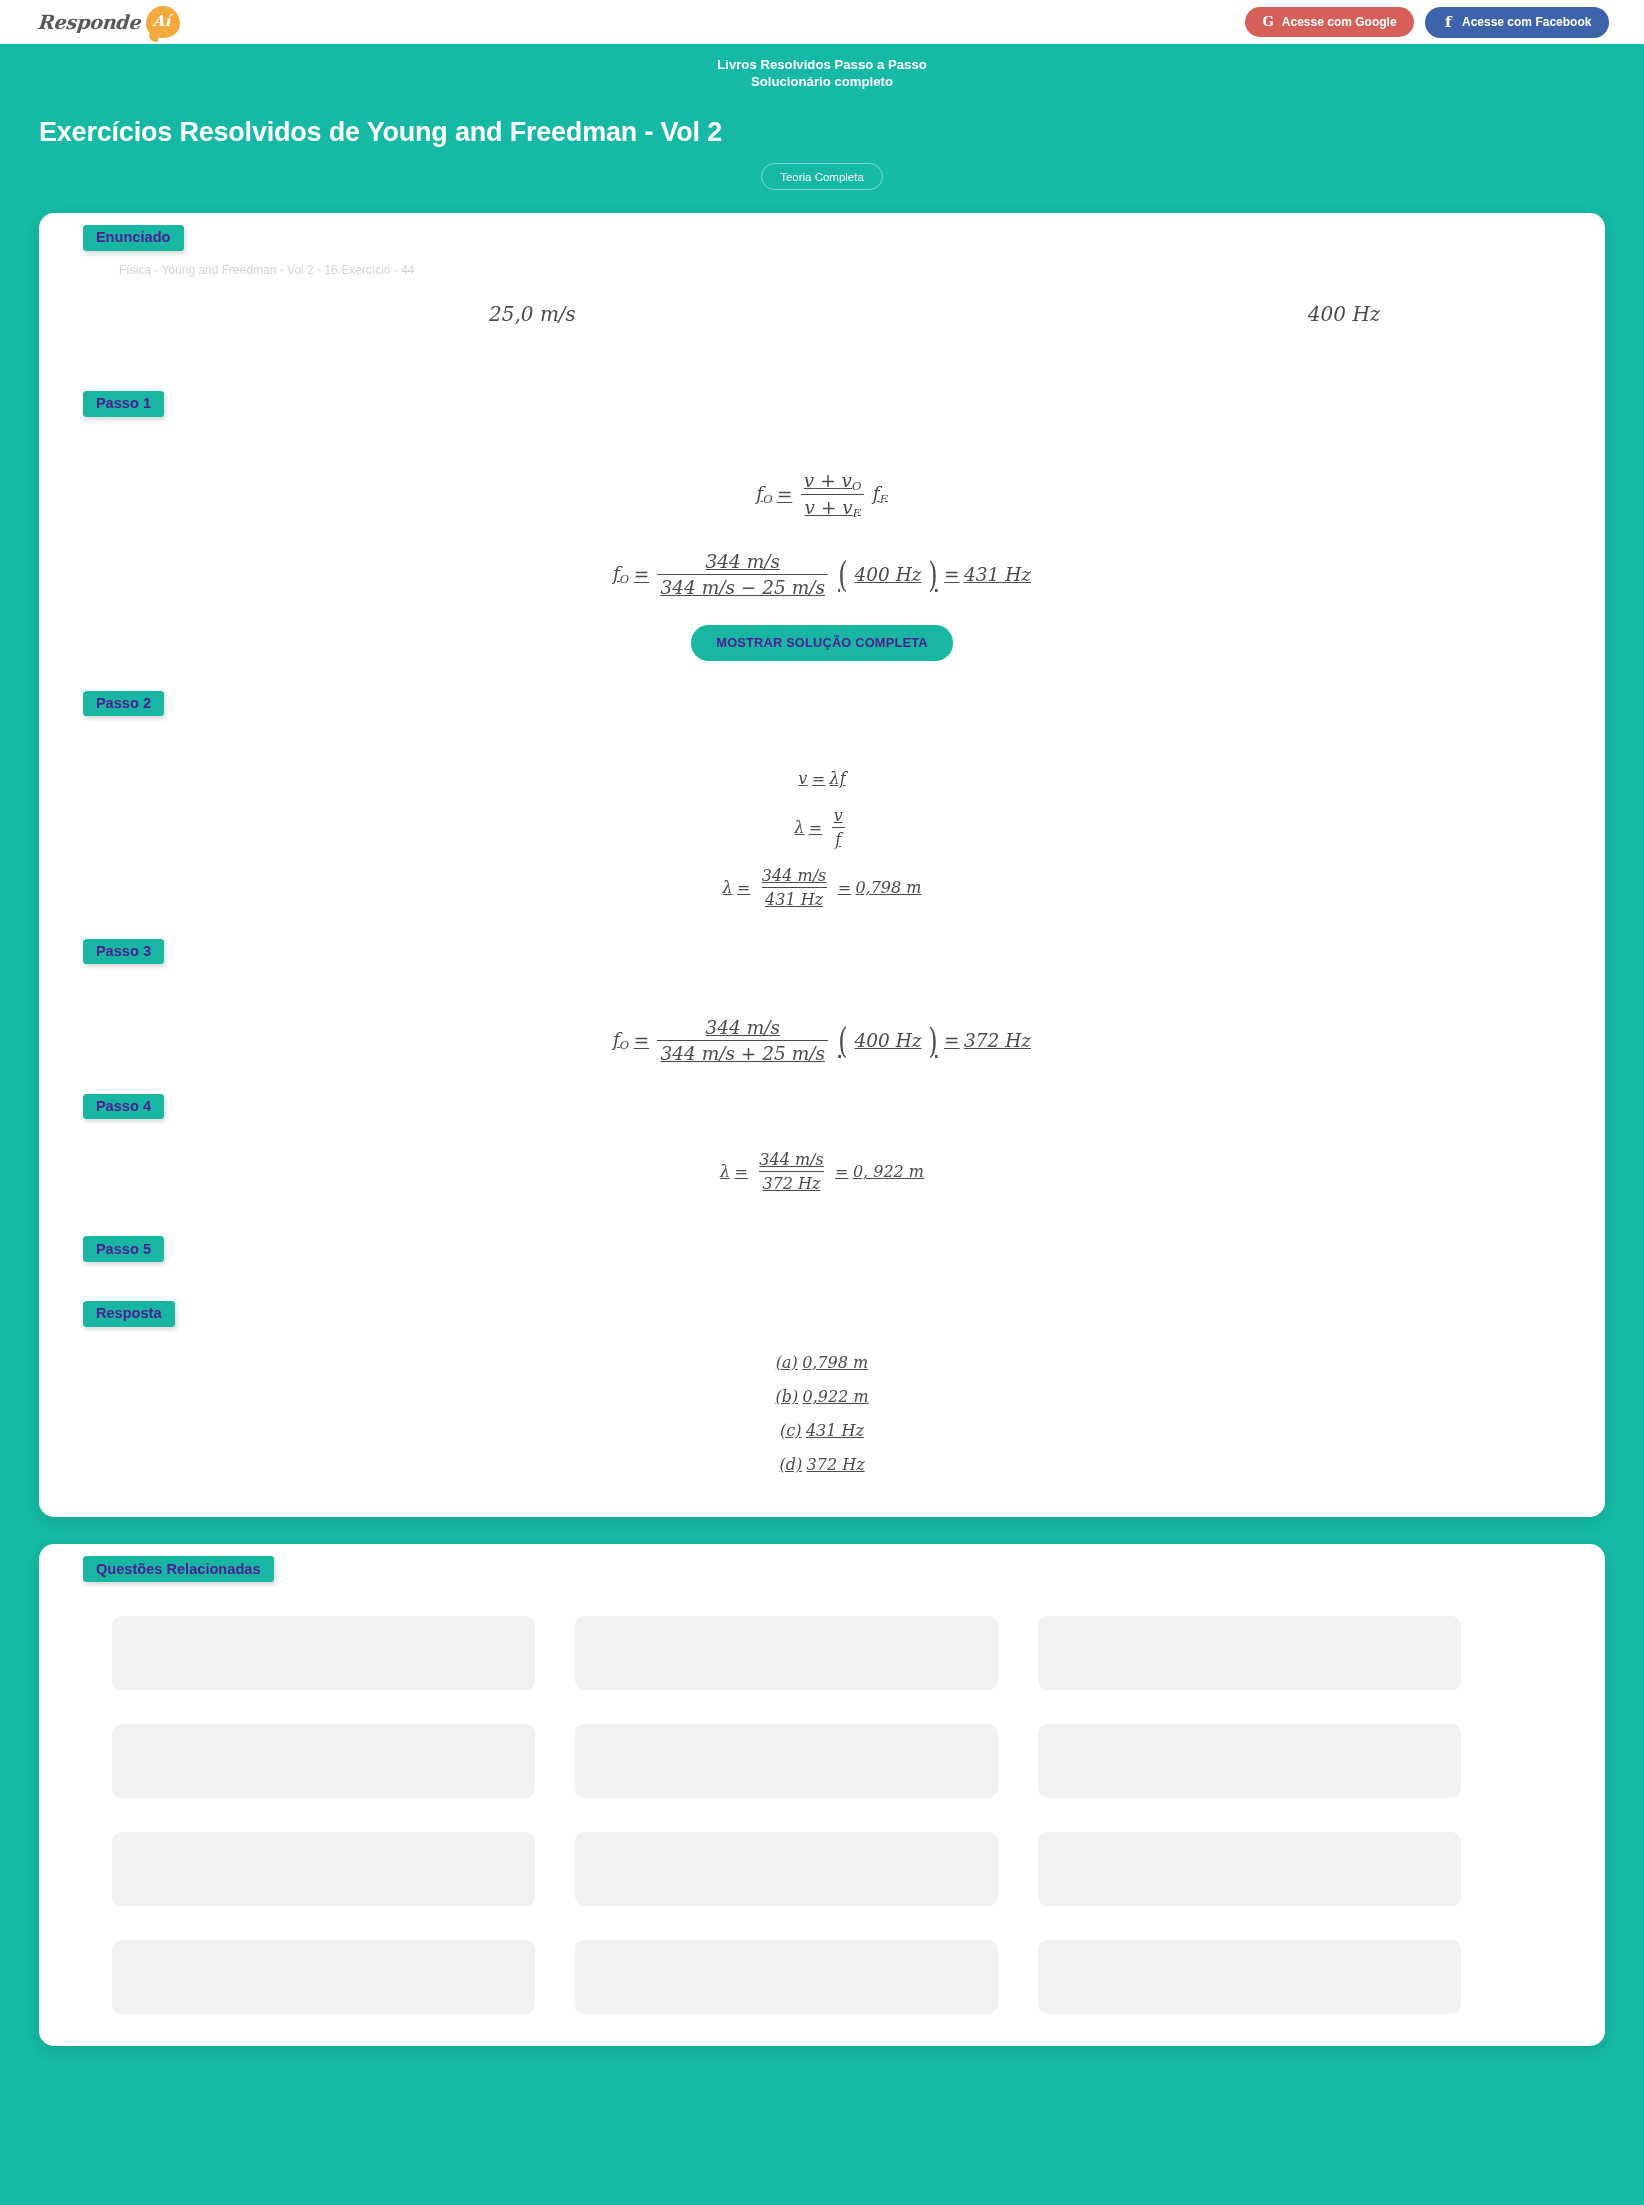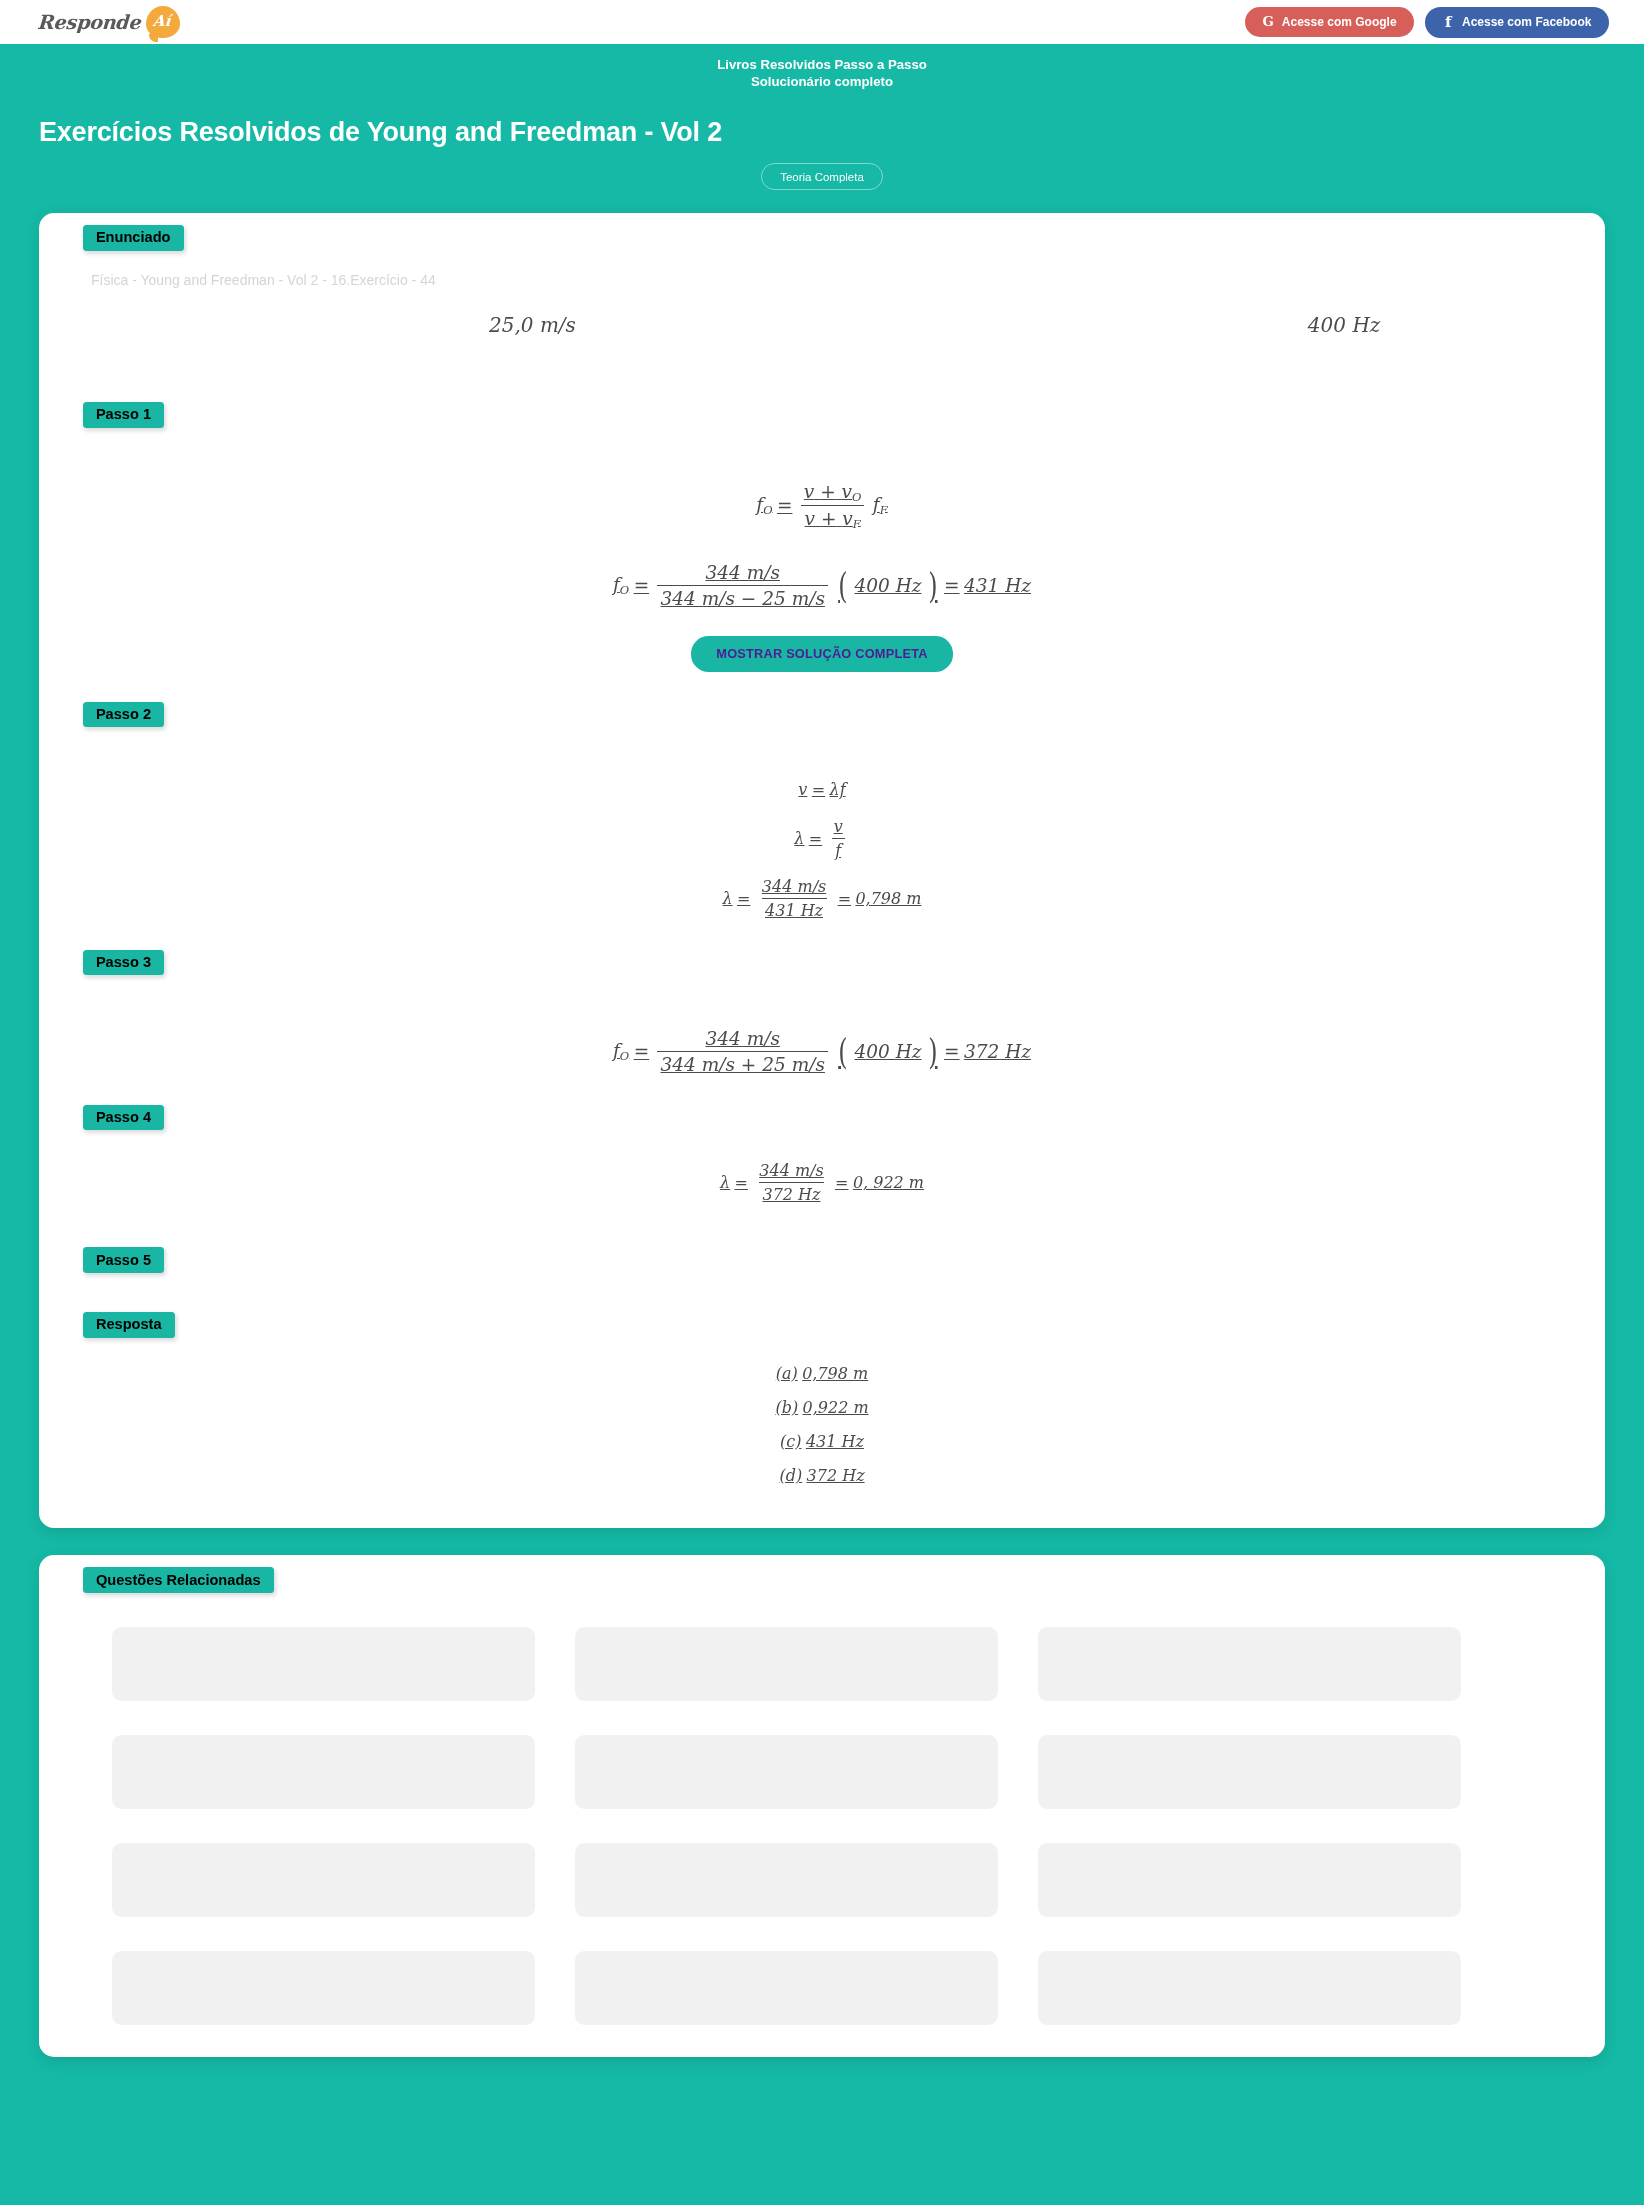--- a/index.html
+++ b/index.html
@@ -133,39 +133,39 @@
     border-radius: 15px;
     box-shadow: 0 4.4px 15px rgba(0,0,0,0.10);
     position: relative;
   }
   #solution-card { margin-top: 23px; padding-bottom: 28px; }
   #related-card  { margin-top: 27px; margin-bottom: 33px; padding-bottom: 32px; }
 
   .section-tag {
     display: inline-block;
     background: #19b6a3;
-    color: #000000;
+    color: #4c1d95;
     font-size: 14.6px;
     font-weight: 700;
     padding: 4.4px 13.2px 5.3px 13.2px;
     border-radius: 3.5px;
     box-shadow: 1.3px 2.2px 4px rgba(0,0,0,0.14);
     position: relative;
     left: -5.3px;
     white-space: nowrap;
   }
   .tag-wide { min-width: 110px; }
 
   .tag-row { padding-top: 12.3px; padding-left: 49px; }
 
   .breadcrumb {
-    padding-left: 52px;
-    margin-top: 21px;
+    padding-left: 80px;
+    margin-top: 12px;
     color: #d4d4d4;
-    font-size: 14px;
+    font-size: 12px;
     white-space: nowrap;
   }
 
   
   .math {
     font-family: "DejaVu Serif", serif;
     font-style: italic;
     color: #4b4b4b;
   }
   .math-row {

